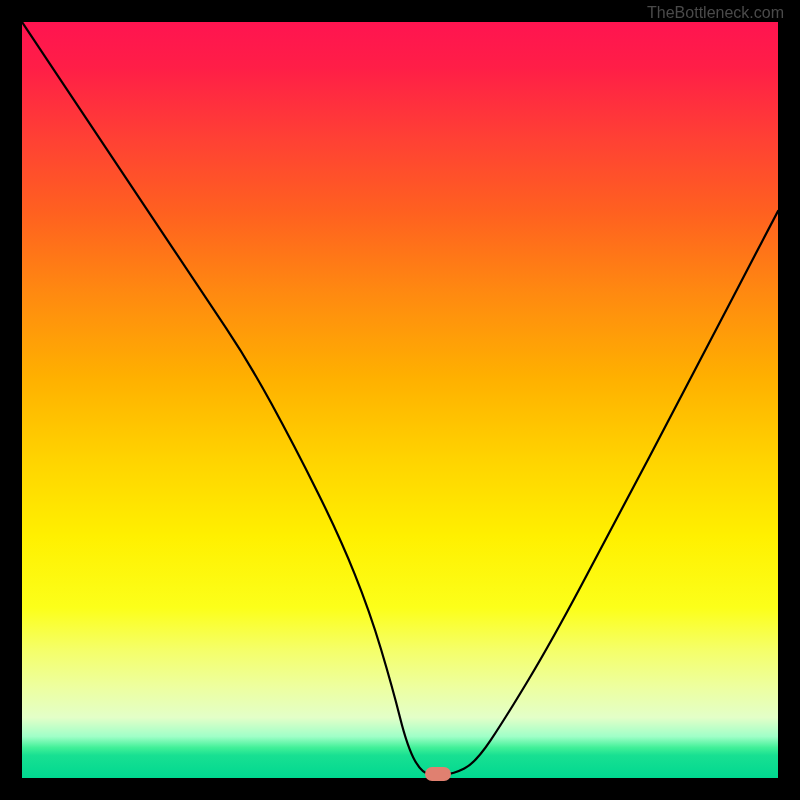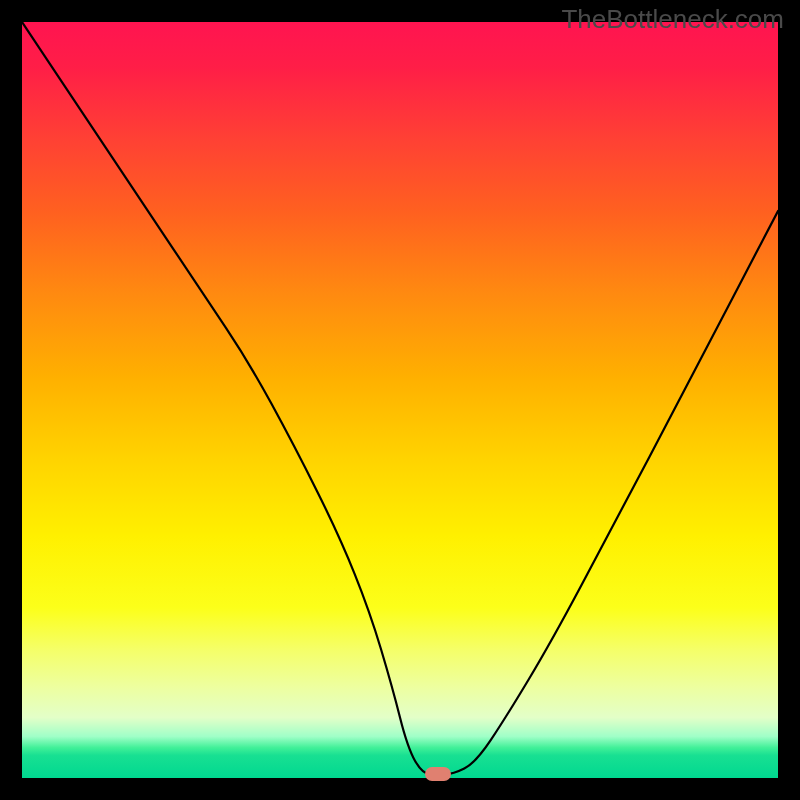--- a/index.html
+++ b/index.html
@@ -8,21 +8,21 @@
     height: 800px;
     background: #000;
     position: relative;
     font-family: Arial, sans-serif;
   }
   .watermark {
     position: absolute;
     top: 4px;
     right: 16px;
     color: #4a4a4a;
-    font-size: 26px;
+    font-size: 16px;
     font-weight: 500;
     z-index: 10;
   }
   .plot-area {
     position: absolute;
     left: 22px;
     top: 22px;
     width: 756px;
     height: 756px;
     background: linear-gradient(to bottom,

